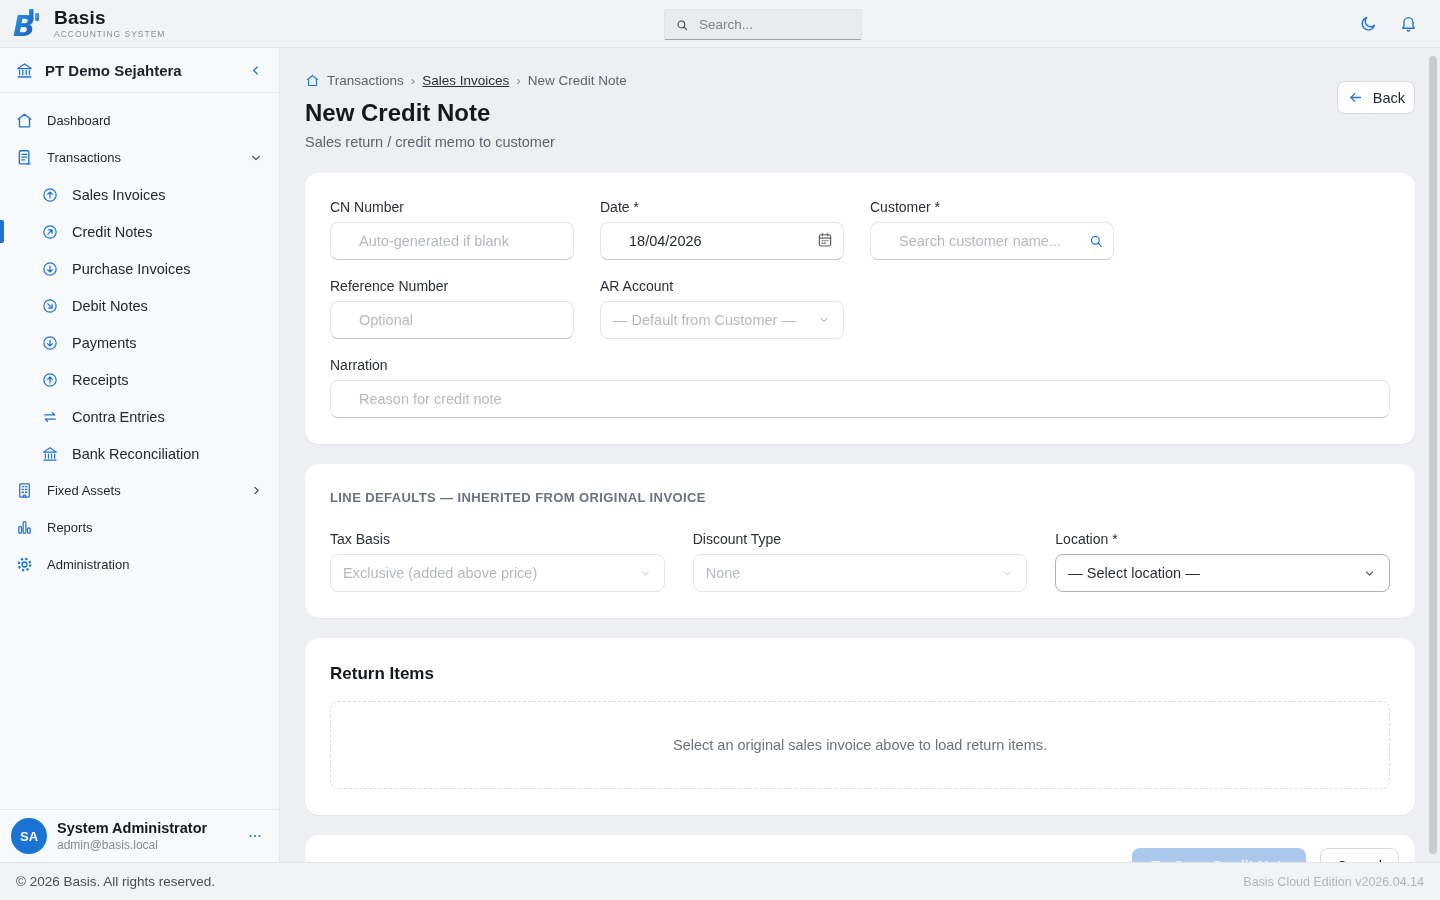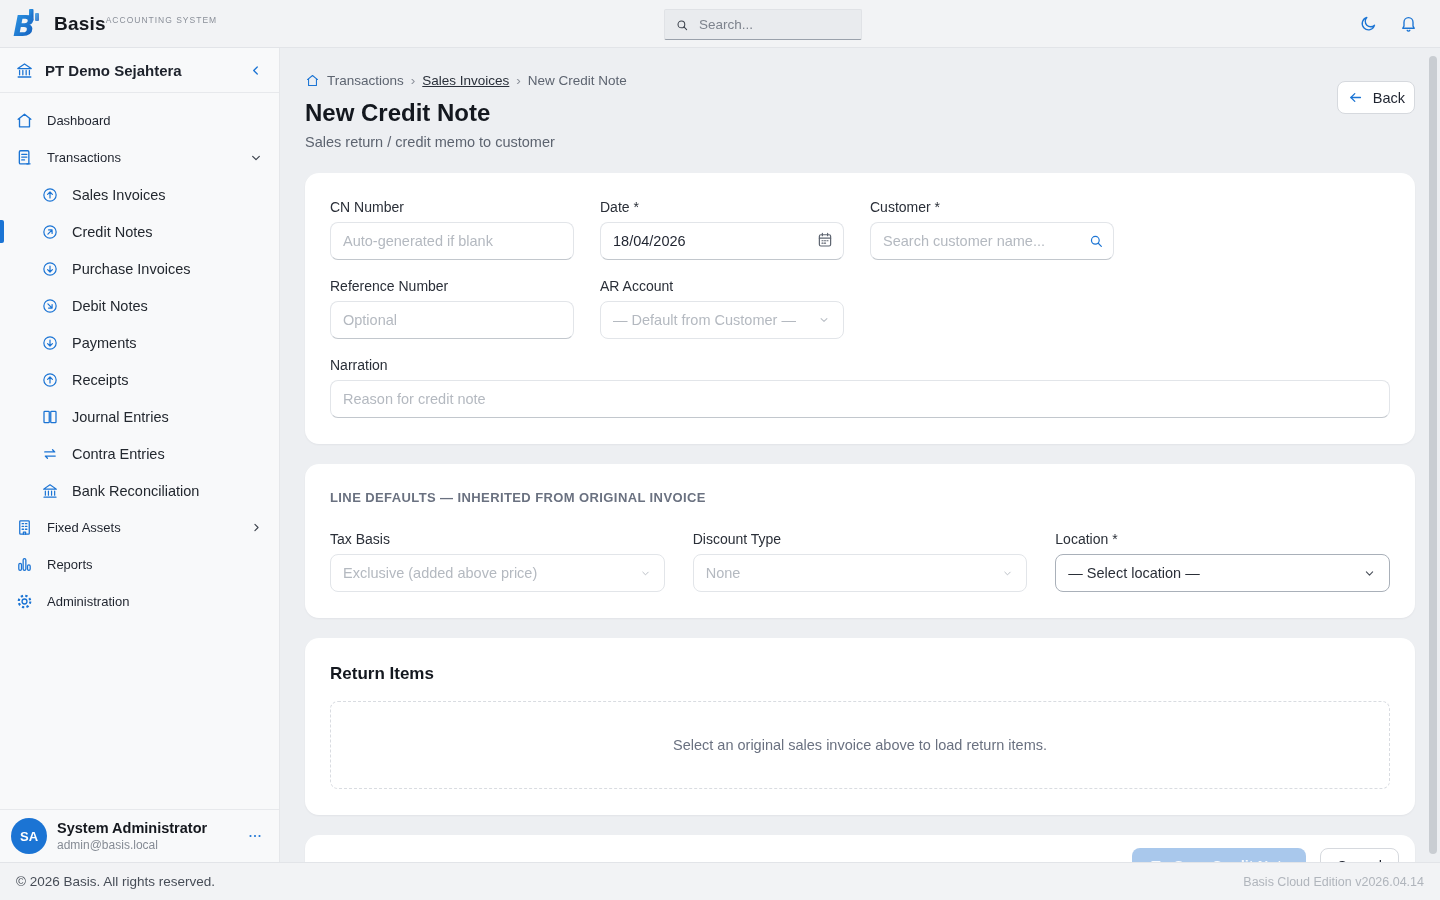--- a/index.html
+++ b/index.html
@@ -8,21 +8,21 @@
     width:1440px; height:900px; overflow:hidden;
     font-family:"Liberation Sans", sans-serif;
     background:#edeff2; color:#1f2430;
   }
   svg.ic { display:block; }
 
   
   .topbar { position:fixed; top:0; left:0; right:0; height:48px; background:#f2f3f5;
     border-bottom:1px solid #e2e4e8; display:flex; align-items:center; z-index:30; }
   .brand { display:flex; align-items:center; gap:8px; padding-left:10px; }
-  .brand-text { display:flex; flex-direction:row; line-height:1.05; }
+  .brand-text { display:flex; flex-direction:column; line-height:1.05; }
   .brand-name { font-size:19px; font-weight:bold; color:#15181e; letter-spacing:.2px; }
   .brand-tag { font-size:8.5px; letter-spacing:1px; color:#8a8f99; margin-top:2px; }
   .search { position:absolute; left:664px; top:9px; width:198px; height:31px;
     background:#e9ebee; border:1px solid #e0e2e6; border-bottom:1px solid #9aa1ab;
     border-radius:2px; display:flex; align-items:center; gap:8px; padding:0 10px; }
   .search input { border:none; outline:none; background:transparent; width:100%;
     font-size:13.5px; color:#333; font-family:inherit; }
   .search input::placeholder { color:#7d838d; }
   .topbar-actions { margin-left:auto; display:flex; align-items:center; gap:21px; padding-right:22px; }
   .tb-icon-btn { background:none; border:none; padding:0; color:#1b74d4; cursor:pointer; }
@@ -67,21 +67,21 @@
     background:#fff; border:1px solid #d6d9de; border-radius:8px; height:33px; padding:0 9px;
     font-size:14.5px; color:#1f2430; font-family:inherit; cursor:pointer; }
   .back-btn .bic { color:#1b74d4; }
 
   .card { background:#fff; border-radius:14px; box-shadow:0 1px 2px rgba(16,24,40,.05);
     padding:26px 25px; margin-top:20px; }
   .grid3 { display:grid; grid-template-columns:repeat(3,244px); column-gap:26px; row-gap:18px; }
   .field label { display:block; font-size:14px; color:#2a2f38; margin-bottom:7px; }
   .in-wrap { position:relative; }
   .input { height:38px; width:100%; border:1px solid #e2e5e9; border-bottom-color:#c2c7cd;
-    border-radius:8px; padding:0 12px; font-size:14.5px; color:#1f2430; background:#fff;
+    border-radius:8px; padding:0 28px; font-size:14.5px; color:#1f2430; background:#fff;
     font-family:inherit; outline:none; }
   .input::placeholder { color:#b4b9c0; }
   .in-wrap .tail-ic { position:absolute; right:10px; top:9px; pointer-events:none; }
   .narration { margin-top:18px; }
   .narration .input { width:100%; }
 
   .select { height:38px; border:1px solid #e2e5e9; border-radius:8px; padding:0 12px;
     font-size:14.5px; display:flex; align-items:center; justify-content:space-between;
     color:#b4b9c0; background:#fff; cursor:pointer; }
   .select .sch { color:#b9bec5; }
@@ -349,26 +349,20 @@
       <svg class="ic nic" width="18" height="18">
           <use href="#i-cdown"></use>
         </svg>
       <span>Payments</span>
     </div>
     <div class="sub-item">
       <svg class="ic nic" width="18" height="18">
           <use href="#i-cup"></use>
         </svg>
       <span>Receipts</span>
-    </div>
-    <div class="sub-item">
-      <svg class="ic nic" width="18" height="18">
-          <use href="#i-book"></use>
-        </svg>
-      <span>Journal Entries</span>
     </div>
     <div class="sub-item">
       <svg class="ic nic" width="18" height="18">
           <use href="#i-swap"></use>
         </svg>
       <span>Contra Entries</span>
     </div>
     <div class="sub-item">
       <svg class="ic nic" width="18" height="18">
           <use href="#i-bank"></use>

